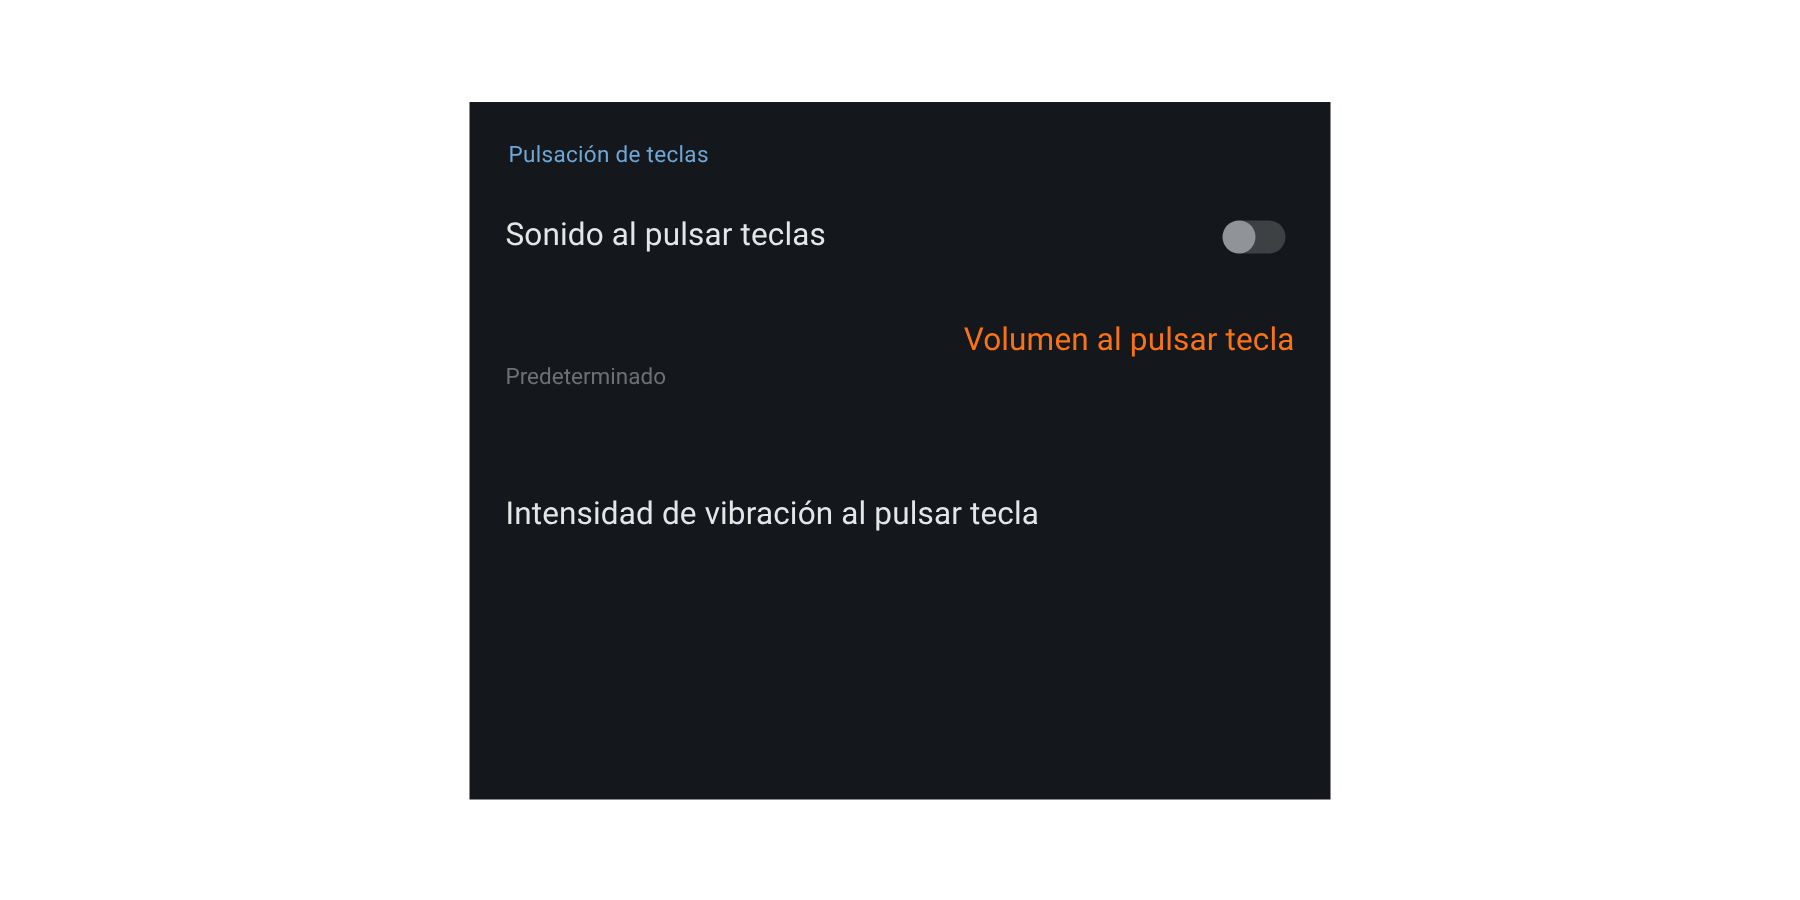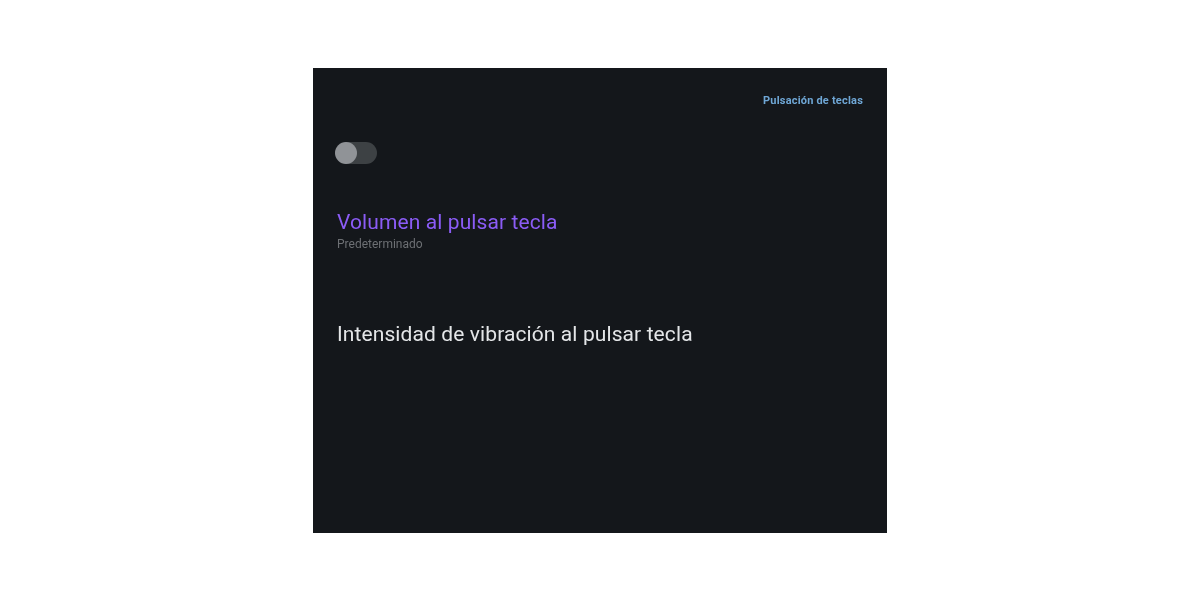--- a/index.html
+++ b/index.html
@@ -8,51 +8,50 @@
     .panel {
       width:574px;
       height:465px;
       background:#14171b;
       padding:26px 24px 18px 24px;
       display:flex;
       flex-direction:column;
     }
     .section-header {
       color:#6fa7d6;
-      font-size:11px;
-      font-weight:700;
+      font-size:15px;
+      font-weight:400;
       letter-spacing:0.2px;
       margin-bottom:22px;
       margin-left:2px;
-      text-align:right;
     }
     .setting-row {
       display:flex;
       align-items:center;
       justify-content:space-between;
       min-height:48px;
       padding:6px 0;
       cursor:pointer;
     }
     .setting-text { display:flex; flex-direction:column; flex:1; min-width:0; }
     .setting-title {
       color:#e4e6e8;
       font-size:21px;
       font-weight:400;
       line-height:1.25;
       letter-spacing:0.1px;
     }
     .setting-subtitle {
       color:#8e9194;
-      font-size:12px;
+      font-size:15px;
       font-weight:400;
       line-height:1.3;
       margin-top:2px;
     }
-    .disabled .setting-title { color:#8b5cf6; }
+    .disabled .setting-title { color:#f97316;text-align:right; }
     .disabled .setting-subtitle { color:#6d7074; }
     .spacer { height:26px; }
 
     
     .switch {
       position:relative;
       width:40px;
       height:22px;
       flex:0 0 40px;
       margin-right:6px;
@@ -77,20 +76,23 @@
   </style>
 </head>
 <body>
 
 <div class="stage">
   <div class="panel">
 
     <div class="section-header">Pulsación de teclas</div>
 
     <div class="setting-row">
+      <div class="setting-text">
+        <div class="setting-title">Sonido al pulsar teclas</div>
+      </div>
       <div class="switch off">
         <div class="track"></div>
         <div class="thumb"></div>
       </div>
     </div>
 
     <div class="spacer"></div>
 
     <div class="setting-row disabled">
       <div class="setting-text">

